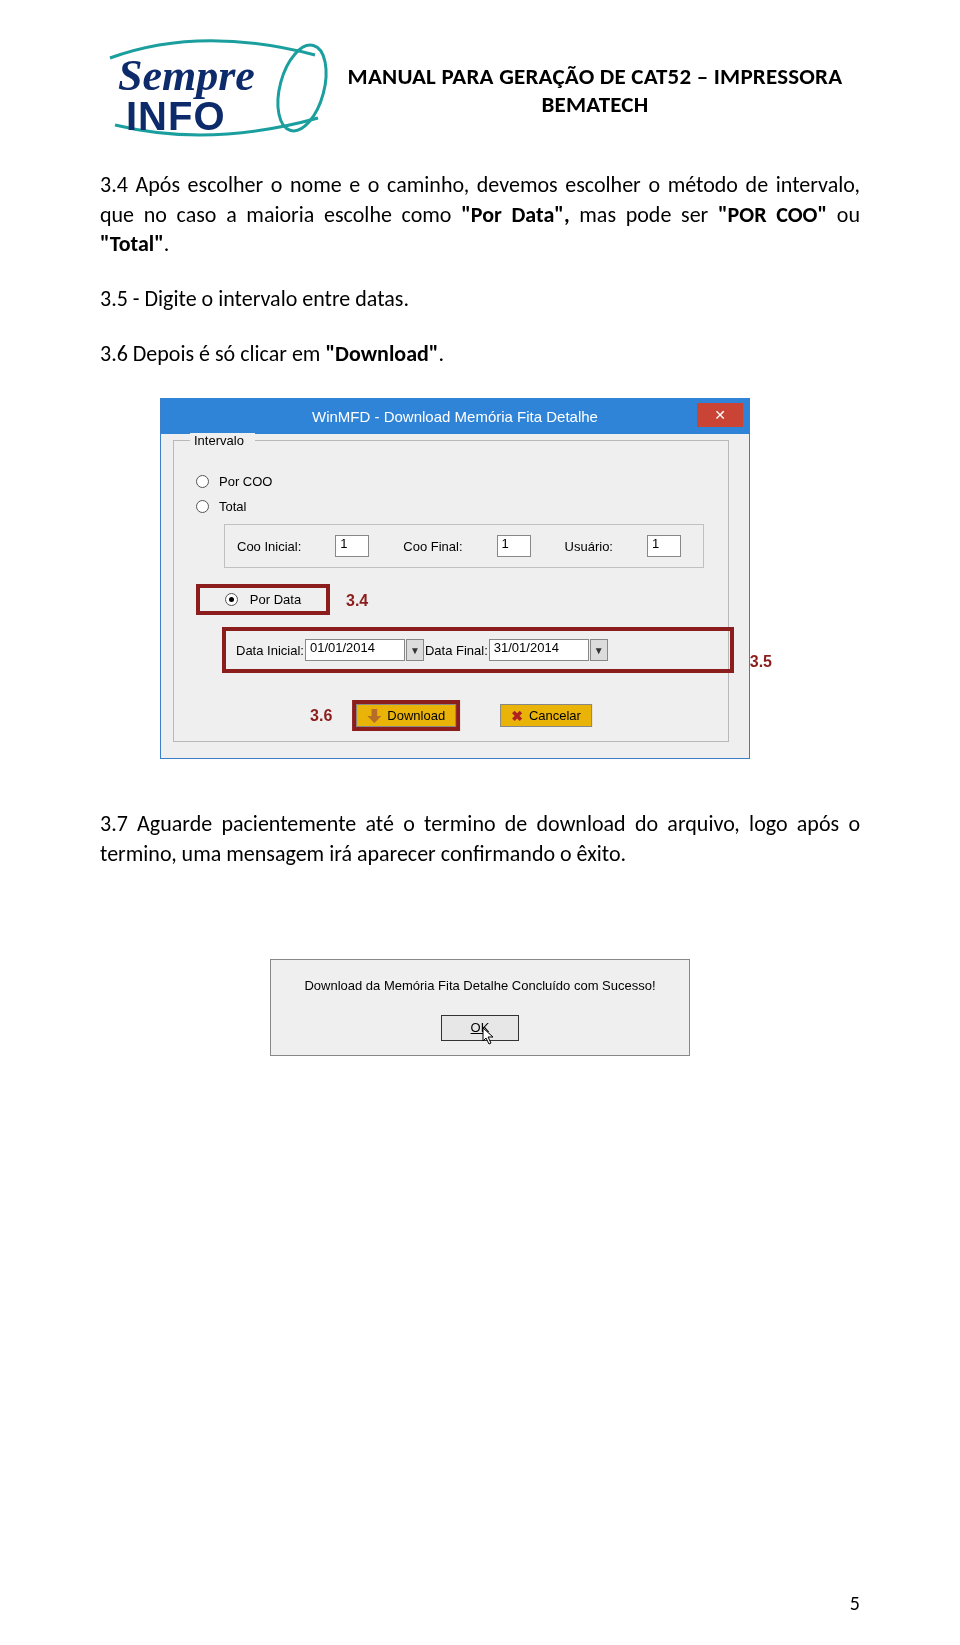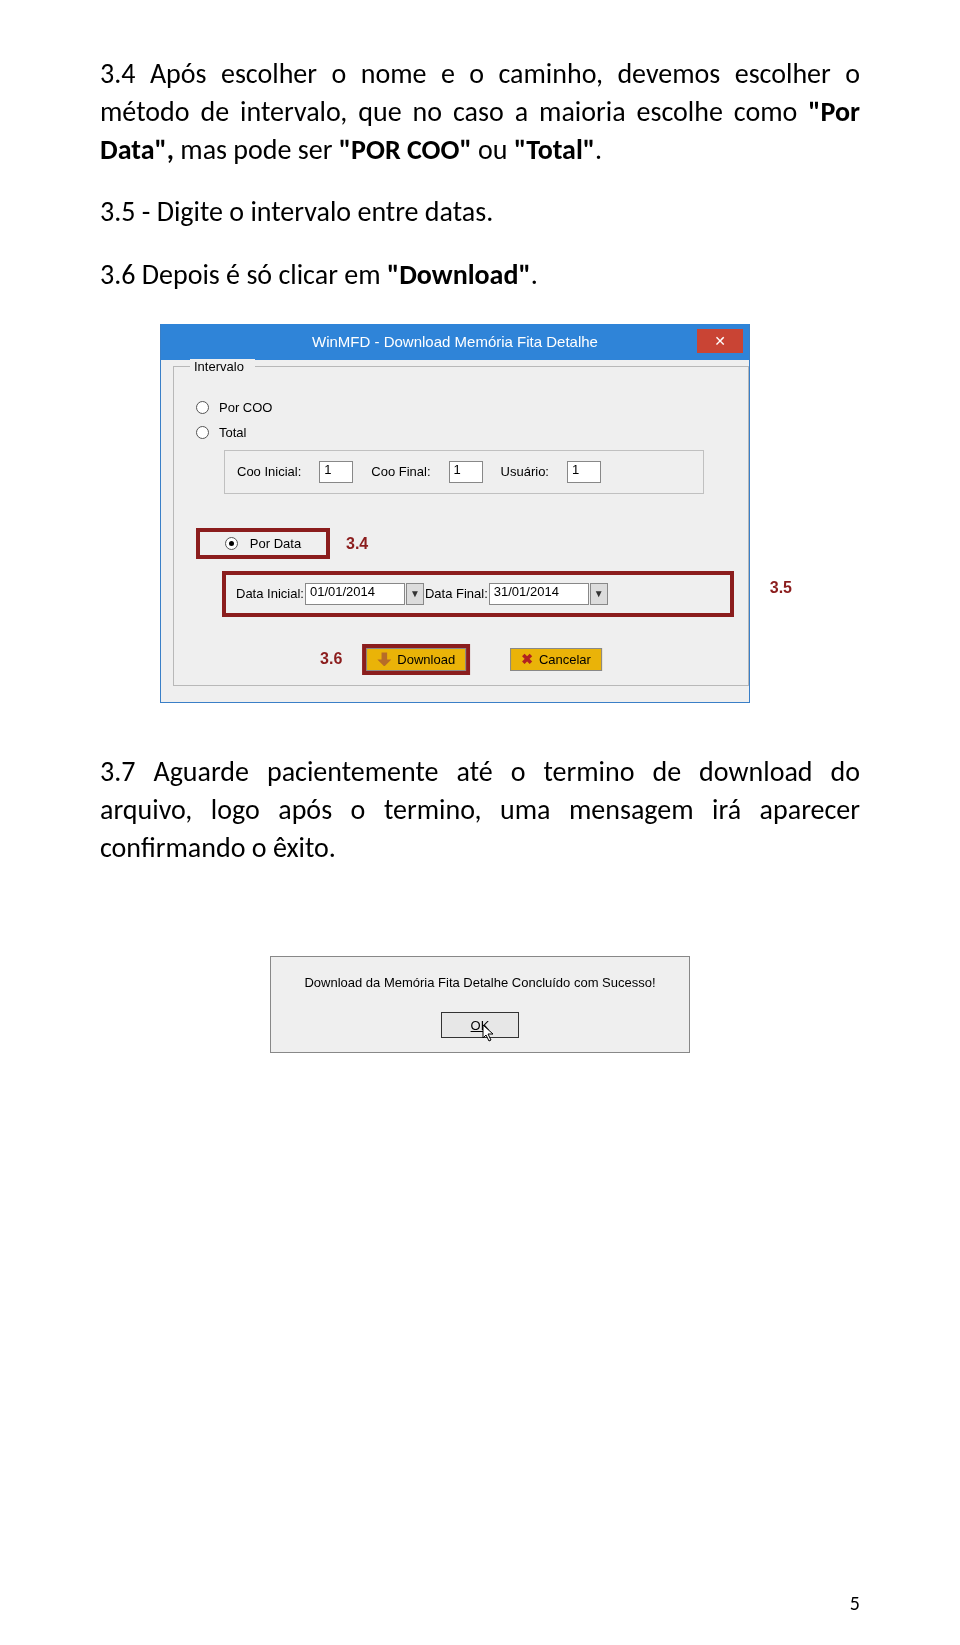--- a/index.html
+++ b/index.html
@@ -27,21 +27,21 @@
   .header-title {
     flex: 1;
     text-align: center;
     font-weight: bold;
     font-size: 23px;
     color: #000;
     padding-top: 32px;
     letter-spacing: 0.2px;
   }
   .body-text {
-    font-size: 28px;
+    font-size: 22px;
     color: #000;
     line-height: 1.35;
     margin: 25px 0 10px 0;
     text-align: justify;
   }
   .bold { font-weight: bold; }
   
   
   .dialog-wrap {
     margin: 30px auto 0 auto;
@@ -73,21 +73,21 @@
     height: 24px;
     background: #c94434;
     color: #fff;
     font-size: 14px;
     display: flex;
     align-items: center;
     justify-content: center;
     font-family: Arial, sans-serif;
   }
   .dlg-body {
-    padding: 6px 0 16px 12px;
+    padding: 6px 20px 16px 12px;
     font-family: "MS Sans Serif", Tahoma, sans-serif;
     font-size: 13px;
     color: #000;
   }
   .fieldset {
     border: 1px solid #b8b8b8;
     background: #efefef;
     padding: 10px 20px 60px 16px;
     position: relative;
   }
@@ -118,26 +118,26 @@
   }
   .radio.checked::after {
     content: "";
     width: 5px;
     height: 5px;
     border-radius: 50%;
     background: #000;
     display: block;
   }
   .coo-box {
-    margin: 8px 0 28px 34px;
+    margin: 8px 0 10px 34px;
     border: 1px solid #c0c0c0;
     padding: 10px 12px;
     background: #efefef;
     display: flex;
-    gap: 18px;
+    gap: 34px;
     align-items: center;
     width: 480px;
   }
   .data-box {
     margin: 6px 0 10px 34px;
     padding: 10px 12px;
     display: flex;
     gap: 1px;
     align-items: center;
     width: 508px;
@@ -253,20 +253,35 @@
     bottom: 30px;
     right: 100px;
     font-size: 20px;
     color: #000;
   }
 </style>
 </head>
 <body>
 
 <div class="page">
+  <div class="header">
+    <div class="logo">
+      <svg width="230" height="115" viewBox="0 0 230 115">
+        <path d="M 10 28 Q 100 -5 215 25" stroke="#1b9e9e" stroke-width="3" fill="none"></path>
+        <path d="M 15 95 Q 110 118 218 88" stroke="#1b9e9e" stroke-width="3" fill="none"></path>
+        <ellipse cx="202" cy="58" rx="22" ry="44" fill="none" stroke="#1b9e9e" stroke-width="3" transform="rotate(15 202 58)"></ellipse>
+        <text x="18" y="60" font-family="Georgia, serif" font-size="44" font-style="italic" font-weight="bold" fill="#0d2b6b">Sempre</text>
+        <text x="26" y="100" font-family="Arial Black, Arial" font-size="40" font-weight="900" fill="#0d2b6b" letter-spacing="1">INFO</text>
+      </svg>
+    </div>
+    <div class="header-title">
+      <div>MANUAL PARA GERAÇÃO DE CAT52 – IMPRESSORA</div>
+      <div>BEMATECH</div>
+    </div>
+  </div>
 
   <p class="body-text">
     <span>3.4 Após escolher o nome e o caminho, devemos escolher o método de intervalo, que no caso a maioria escolhe como </span><span class="bold">"Por Data", </span><span>mas pode ser </span><span class="bold">"POR COO" </span><span>ou </span><span class="bold">"Total"</span><span>.</span>
   </p>
 
   <p class="body-text">3.5 - Digite o intervalo entre datas.</p>
 
   <p class="body-text">
     <span>3.6 Depois é só clicar em </span><span class="bold">"Download"</span><span>.</span>
   </p>

